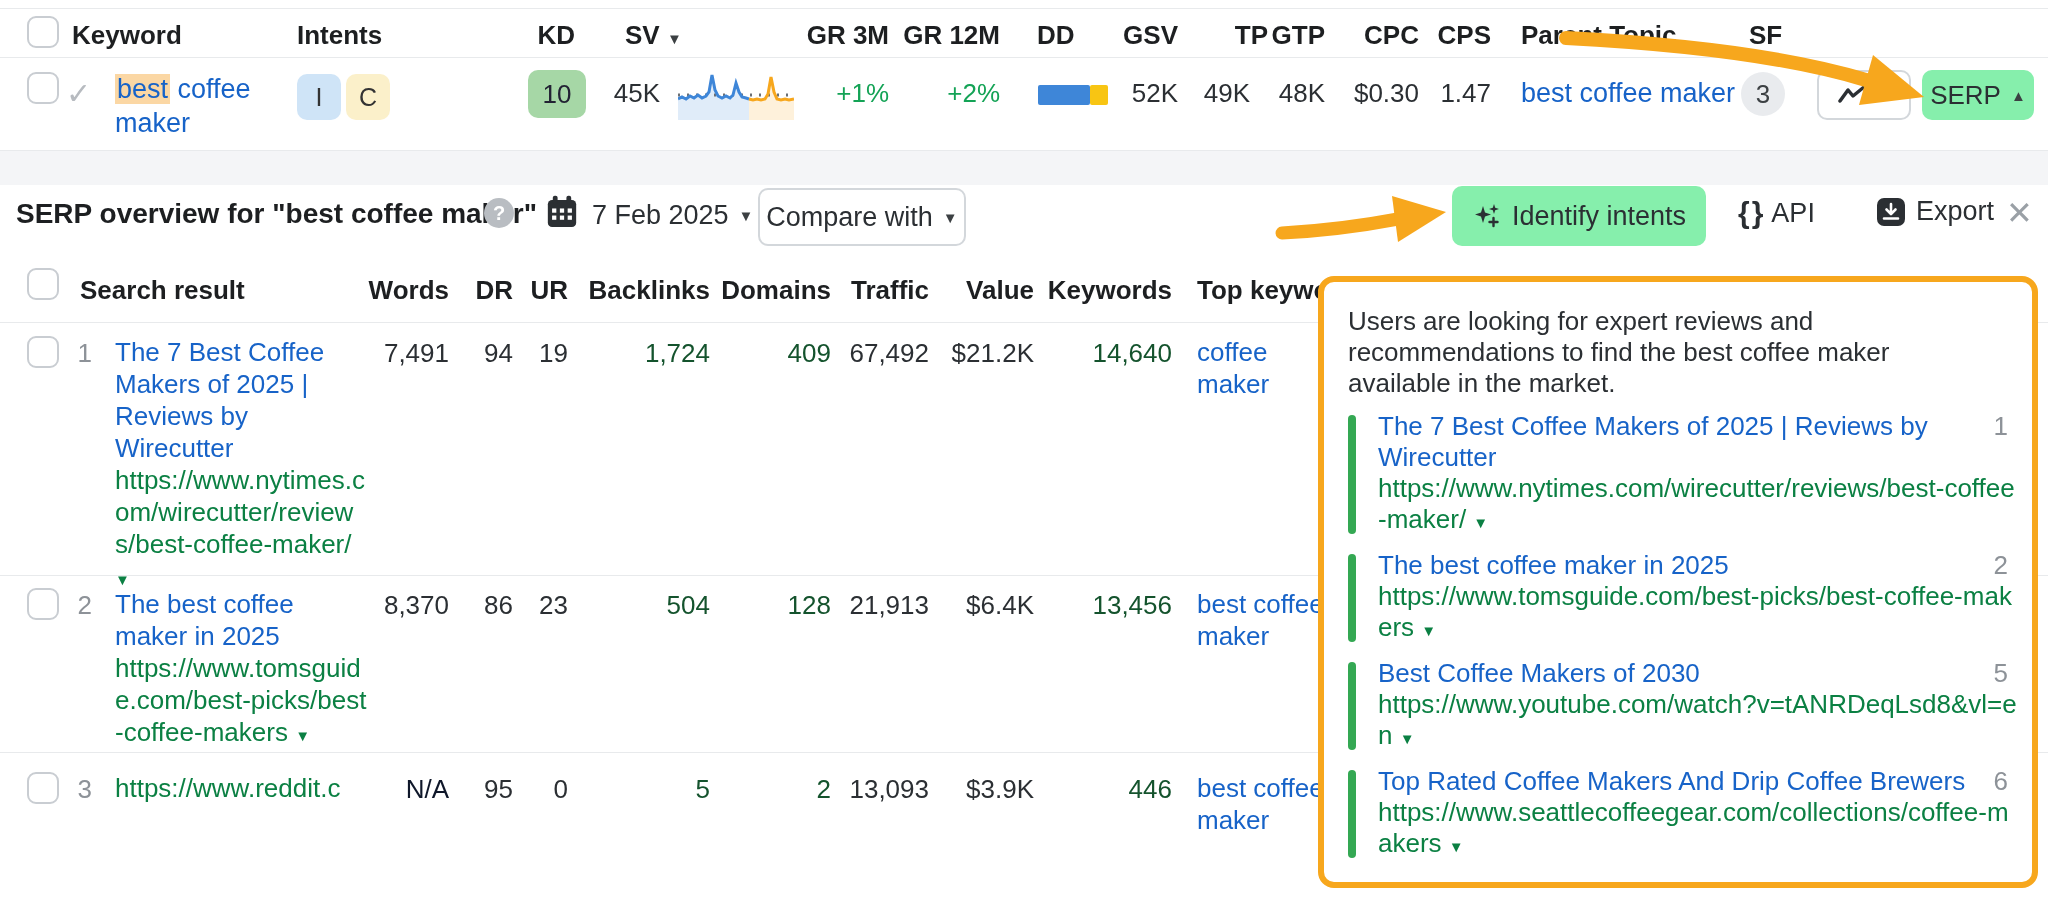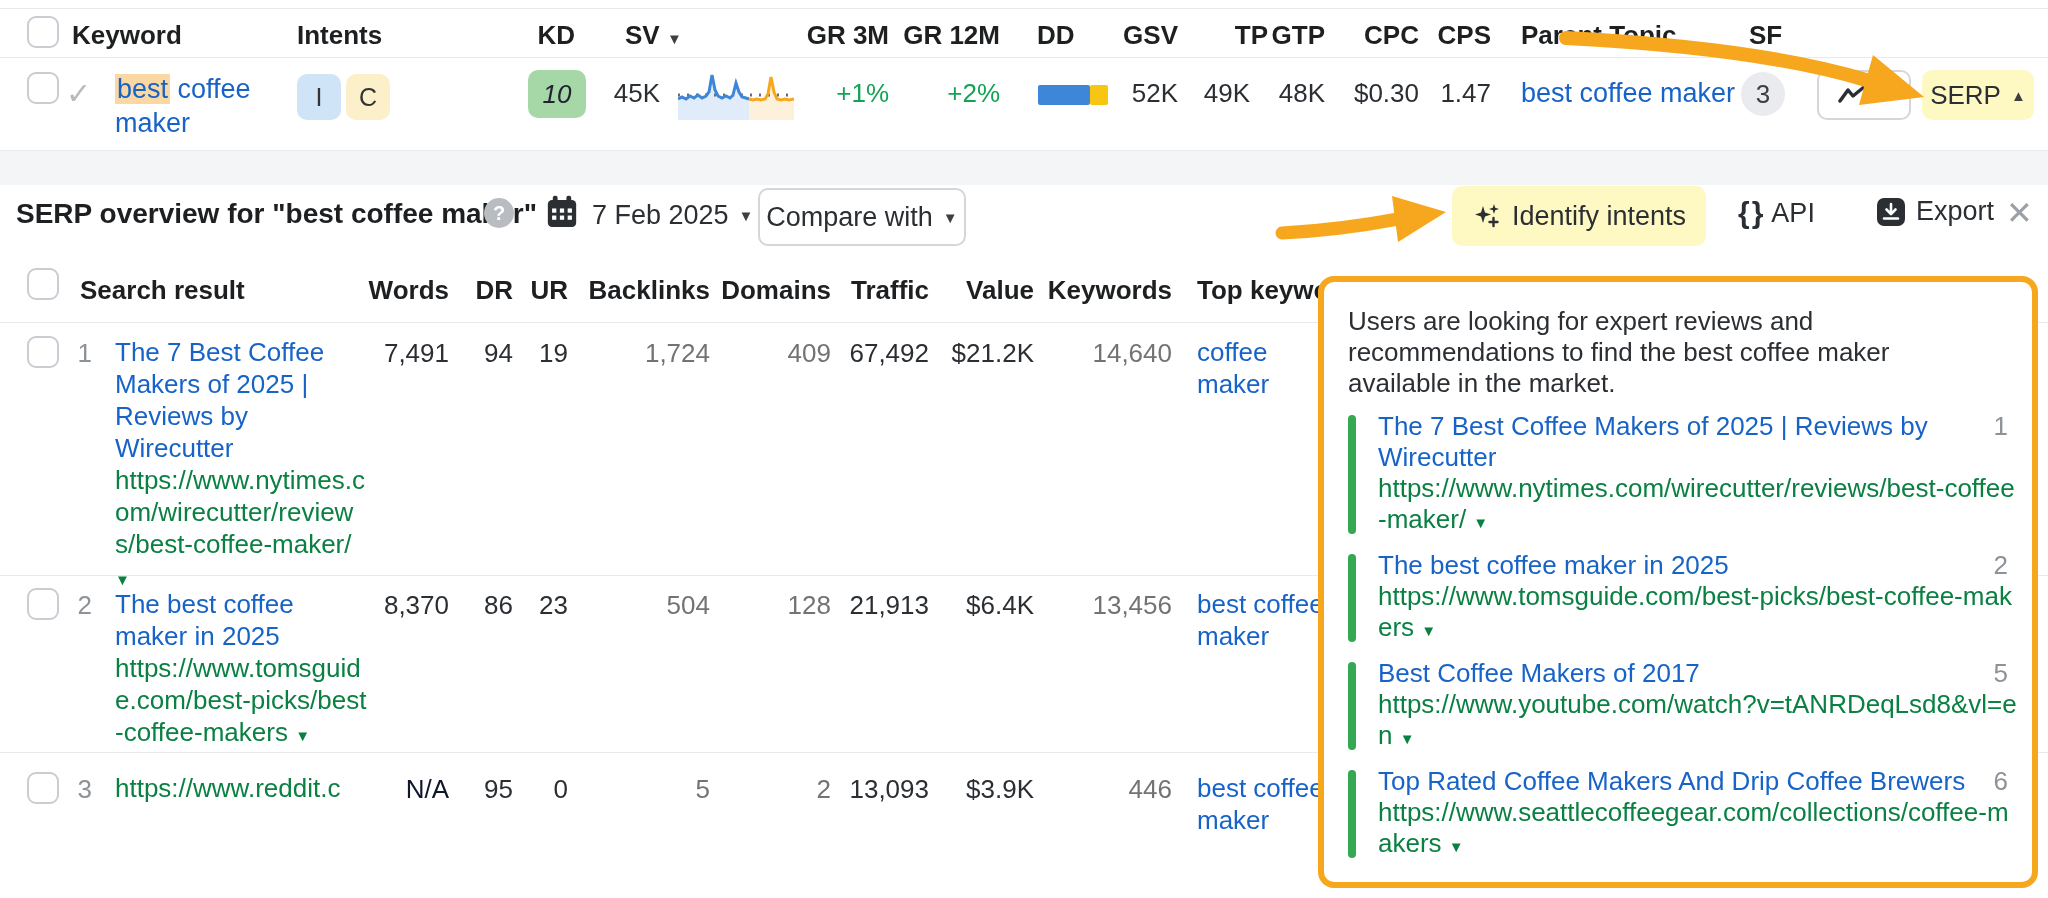--- a/index.html
+++ b/index.html
@@ -3,34 +3,34 @@
 <meta charset="utf-8">
 <style>
   html,body{margin:0;padding:0;background:#fff;}
   .screen{position:relative;width:2048px;height:898px;overflow:hidden;background:#fff;
           font-family:"Liberation Sans",sans-serif;font-size:26px;color:#2b2f33;}
   .c{position:absolute;}
   .nw{white-space:nowrap;}
   .hd{font-weight:700;color:#1d1f21;}
   .ra{position:absolute;width:170px;text-align:right;white-space:nowrap;}
   .link{color:#1763c8;}
-  .blue{color:#737373;}
+  .blue{color:#14532d;}
   .growth{color:#14a356;font-weight:400;}
   .gray{color:#0f172a;}
   .line{position:absolute;left:0;right:0;height:1px;background:#e8eaec;}
   .band{position:absolute;left:0;right:0;top:151px;height:34px;background:#f4f5f7;}
   .cb{position:absolute;width:32px;height:32px;border:2px solid #c9cdd2;border-radius:9px;background:#fff;box-sizing:border-box;}
   .ibadge{position:absolute;width:44px;height:46px;border-radius:10px;display:flex;align-items:center;justify-content:center;font-size:25px;color:#333;}
   .kdbadge{position:absolute;left:528px;top:70px;width:58px;height:48px;border-radius:10px;background:#a6d7a6;
-           display:flex;align-items:center;justify-content:center;color:#223;font-style:italic;}
+           display:flex;align-items:center;justify-content:center;color:#223;}
   .sfcircle{position:absolute;left:1741px;top:72px;width:44px;height:44px;border-radius:50%;background:#e9ebee;
             display:flex;align-items:center;justify-content:center;color:#3c4043;}
   .btn{position:absolute;display:flex;align-items:center;justify-content:center;gap:10px;border-radius:10px;box-sizing:border-box;cursor:pointer;}
   .btn-outline{border:2px solid #d3d7db;background:#fff;}
-  .btn-peach{background:#fef9c3;}
+  .btn-peach{background:#86efac;}
   .caret{font-size:15px;color:#3c4043;}
   .caret-g{font-size:15px;color:#0b8043;}
   .kwblock{position:absolute;left:115px;top:72px;width:178px;line-height:34px;font-size:27px;}
   .hl{background:#fbd7a4;padding:0 2px;}
   .linkblock{position:absolute;left:115px;width:256px;line-height:32px;}
   .linkblock .t{color:#1763c8;word-break:break-word;}
   .linkblock .u{color:#0b8043;word-break:break-all;}
   .rank{position:absolute;left:58px;width:34px;text-align:right;color:#8d9298;}
   .topkw{position:absolute;left:1197px;width:142px;line-height:32px;color:#1763c8;}
   .panel{position:absolute;left:1318px;top:276px;width:720px;height:612px;background:#fff;
@@ -261,21 +261,21 @@
       <div class="res-top">
         <div class="res-title">The best coffee maker in 2025</div>
         <div class="res-rank">2</div>
       </div>
       <div class="res-url"><span>https://www.tomsguide.com/best-picks/best-coffee-makers</span> <span class="caret-g">▼</span></div>
     </div>
 
     <div class="res">
       <div class="bar"></div>
       <div class="res-top">
-        <div class="res-title">Best Coffee Makers of 2017</div>
+        <div class="res-title">Best Coffee Makers of 2030</div>
         <div class="res-rank">5</div>
       </div>
       <div class="res-url"><span>https://www.youtube.com/watch?v=tANRDeqLsd8&amp;vl=en</span> <span class="caret-g">▼</span></div>
     </div>
 
     <div class="res">
       <div class="bar"></div>
       <div class="res-top">
         <div class="res-title">Top Rated Coffee Makers And Drip Coffee Brewers</div>
         <div class="res-rank">6</div>

